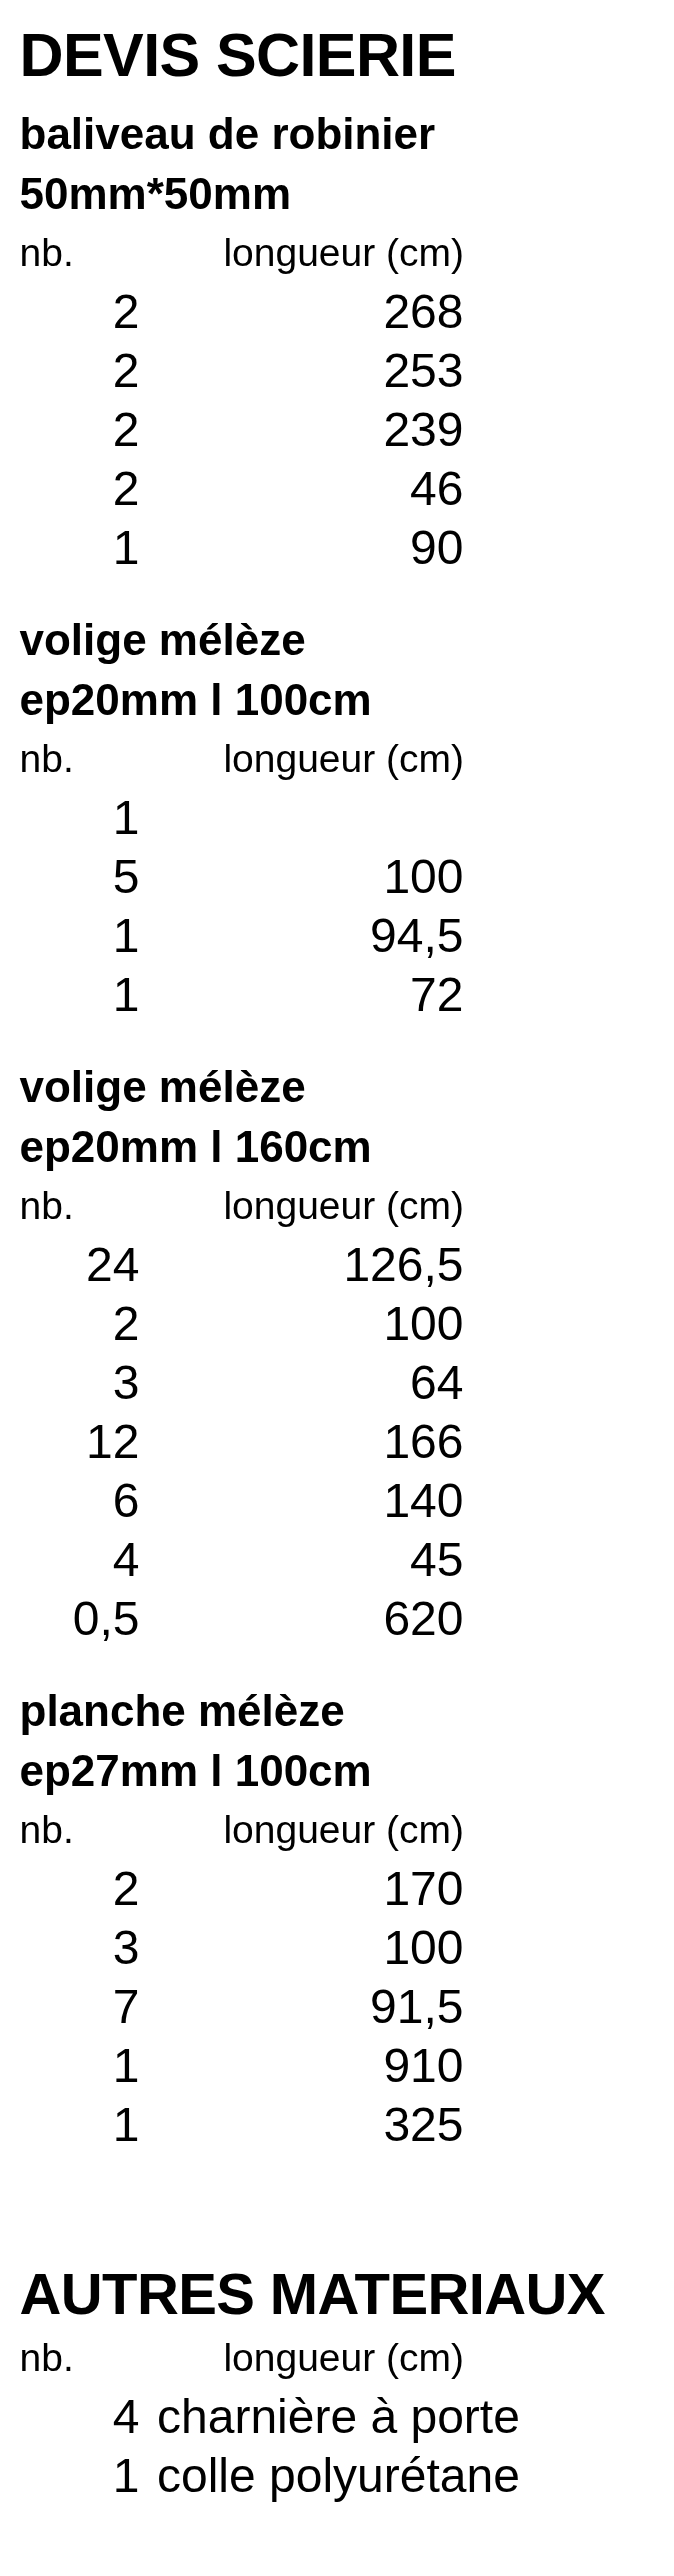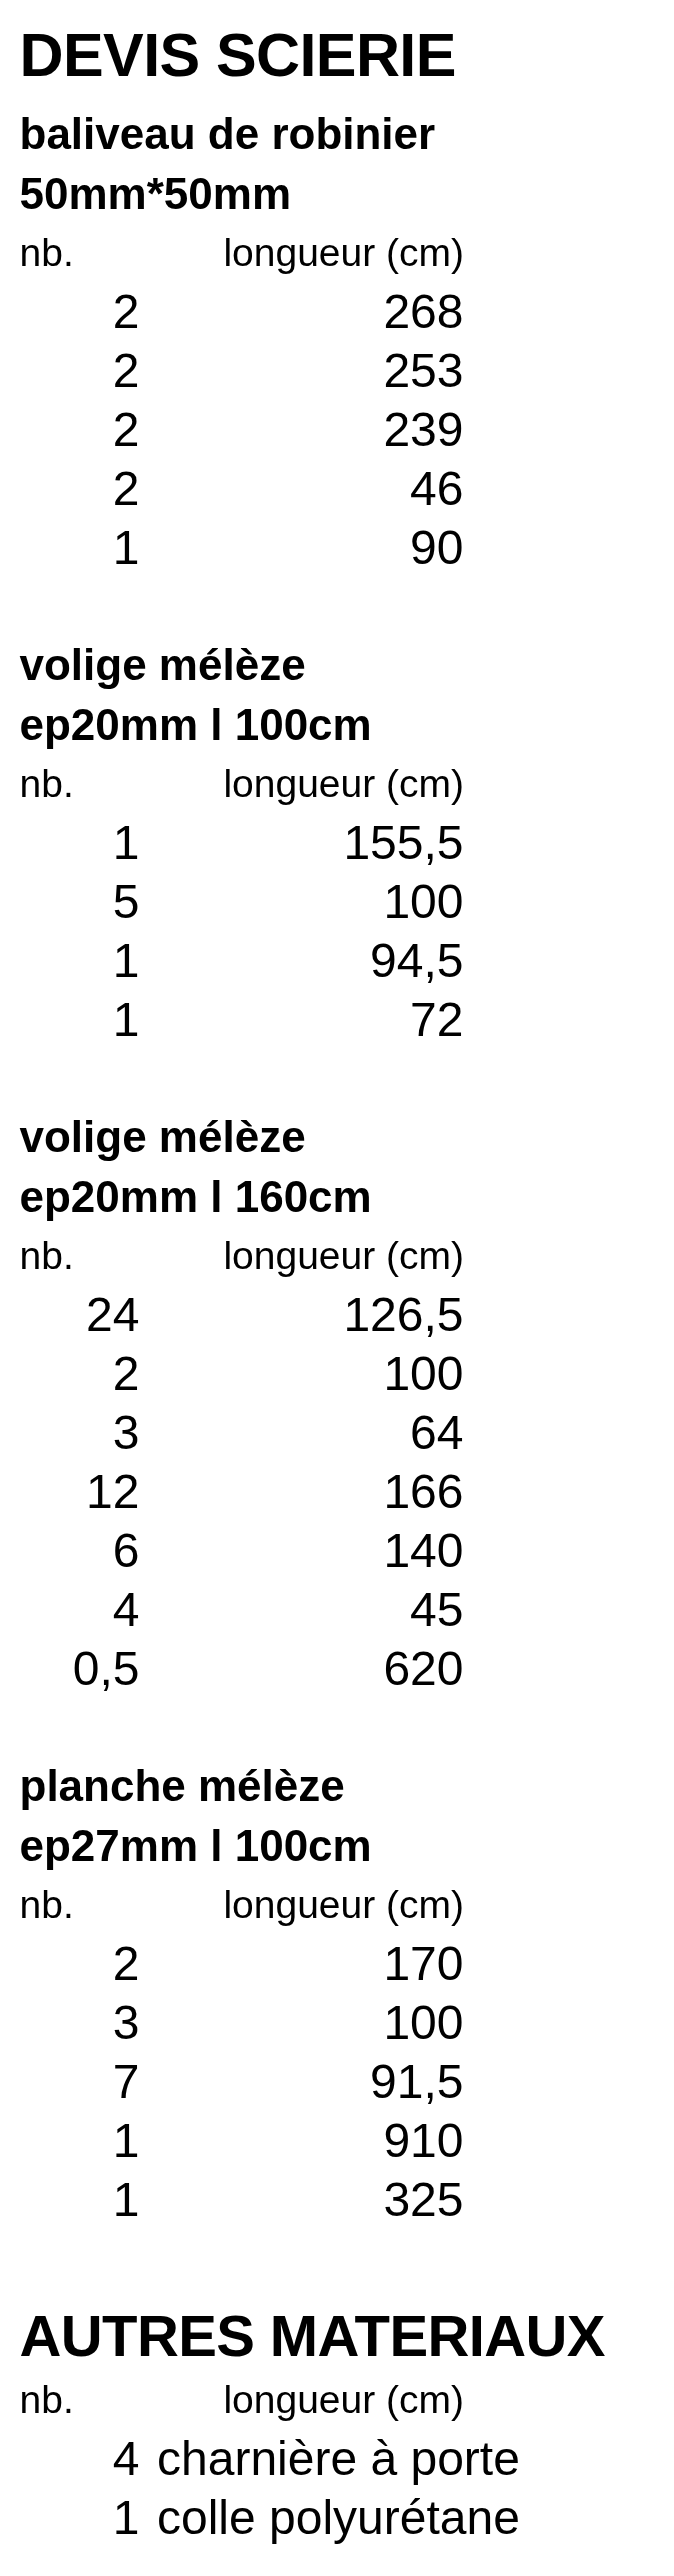--- a/index.html
+++ b/index.html
@@ -20,21 +20,21 @@
   }
   .page-title {
     margin: 0 0 11px 19.5px;
     font-size: 61px;
     line-height: 75px;
     font-weight: bold;
     letter-spacing: -0.6px;
     white-space: nowrap;
   }
   .section {
-    margin-top: 58px;
+    margin-top: 33px;
   }
   .section.first {
     margin-top: 11px;
   }
   .section-title {
     margin: 0 0 0 19.5px;
     font-size: 44px;
     line-height: 60px;
     font-weight: bold;
     white-space: nowrap;
@@ -69,21 +69,21 @@
   .thead .col-len {
     width: 307px;
     padding-left: 17.5px;
     text-align: right;
   }
   .col-item {
     text-align: left;
     padding-left: 17.5px;
   }
   .materials {
-    margin-top: 71px;
+    margin-top: 104px;
   }
   .materials-title {
     margin: 0 0 0 19.5px;
     font-size: 58px;
     line-height: 71px;
     font-weight: bold;
     letter-spacing: -0.6px;
     white-space: nowrap;
   }
 </style>
@@ -129,21 +129,20 @@
     <h2 class="section-title">
       <span class="line">volige mélèze</span>
       <span class="line">ep20mm l 100cm</span>
     </h2>
     <div class="thead">
       <span class="col-nb">nb.</span>
       <span class="col-len">longueur (cm)</span>
     </div>
     <div class="trow">
       <span class="col-nb">1</span>
-      <span class="col-len">155,5</span>
     </div>
     <div class="trow">
       <span class="col-nb">5</span>
       <span class="col-len">100</span>
     </div>
     <div class="trow">
       <span class="col-nb">1</span>
       <span class="col-len">94,5</span>
     </div>
     <div class="trow">

